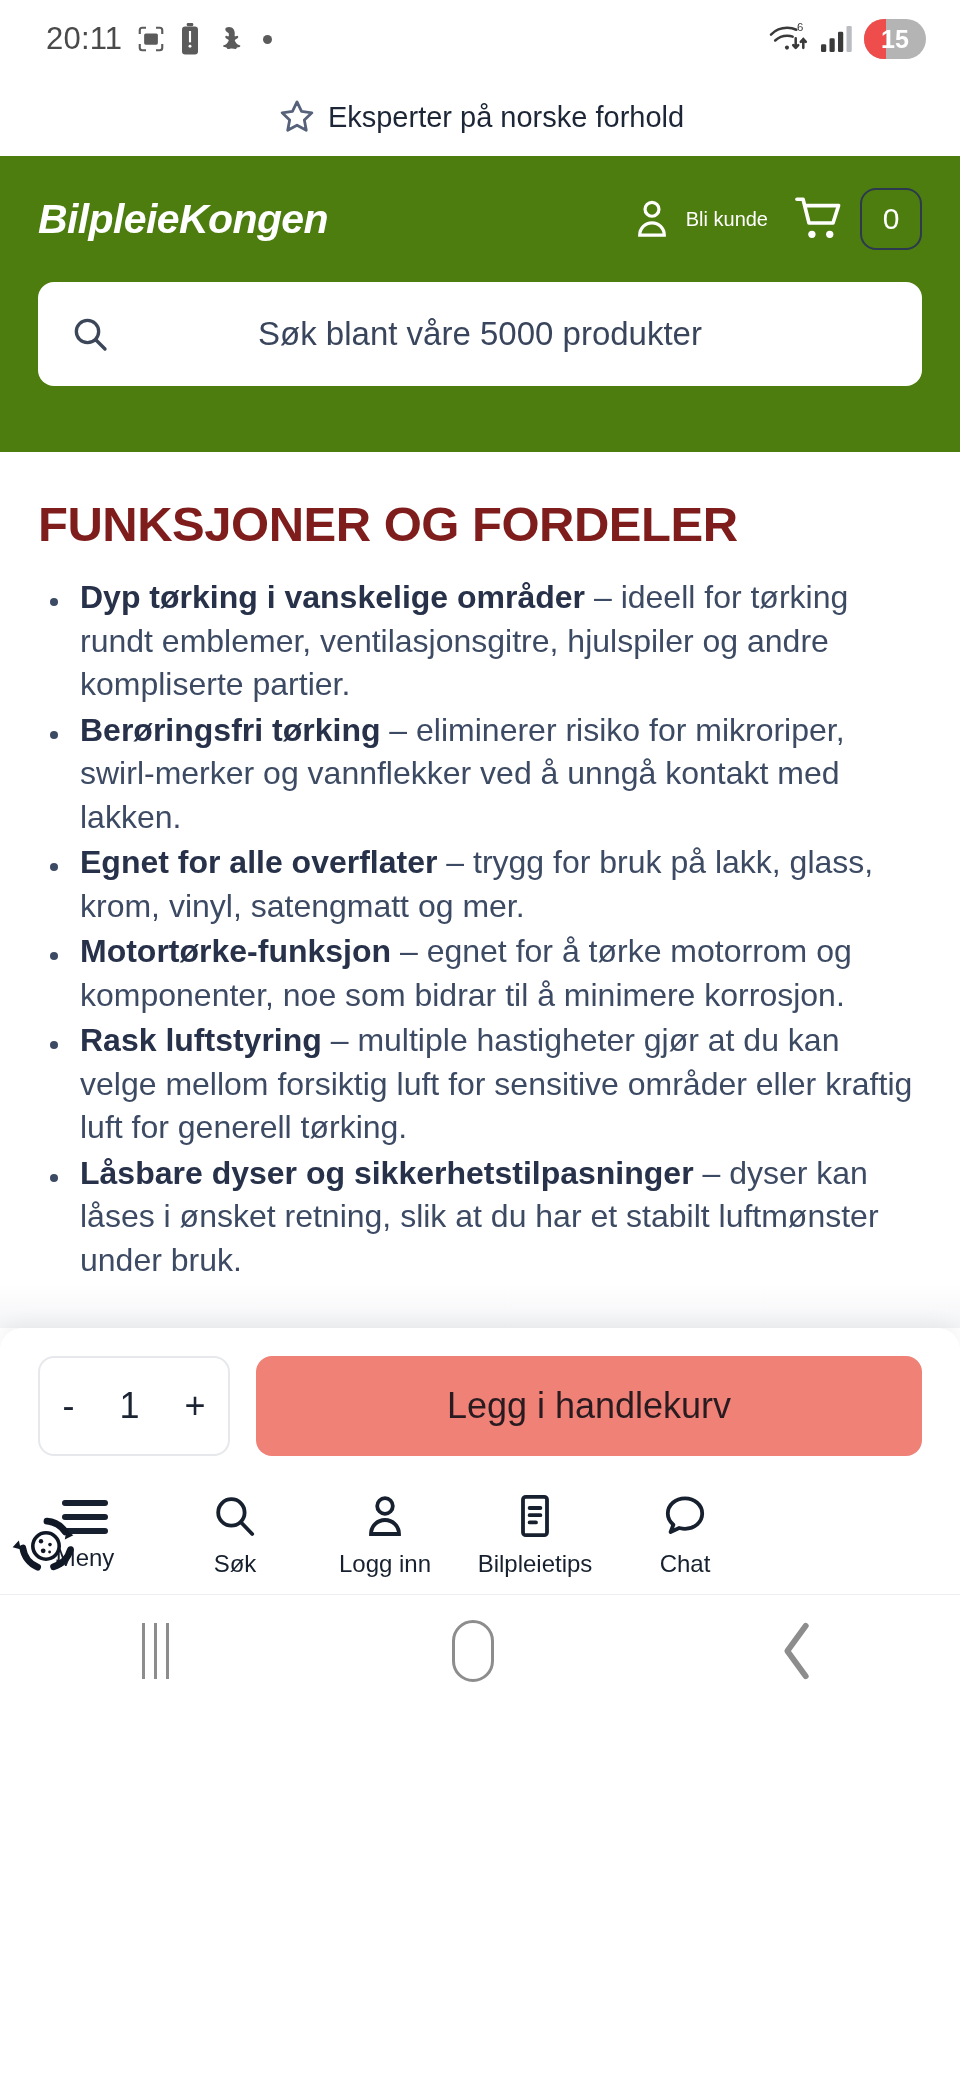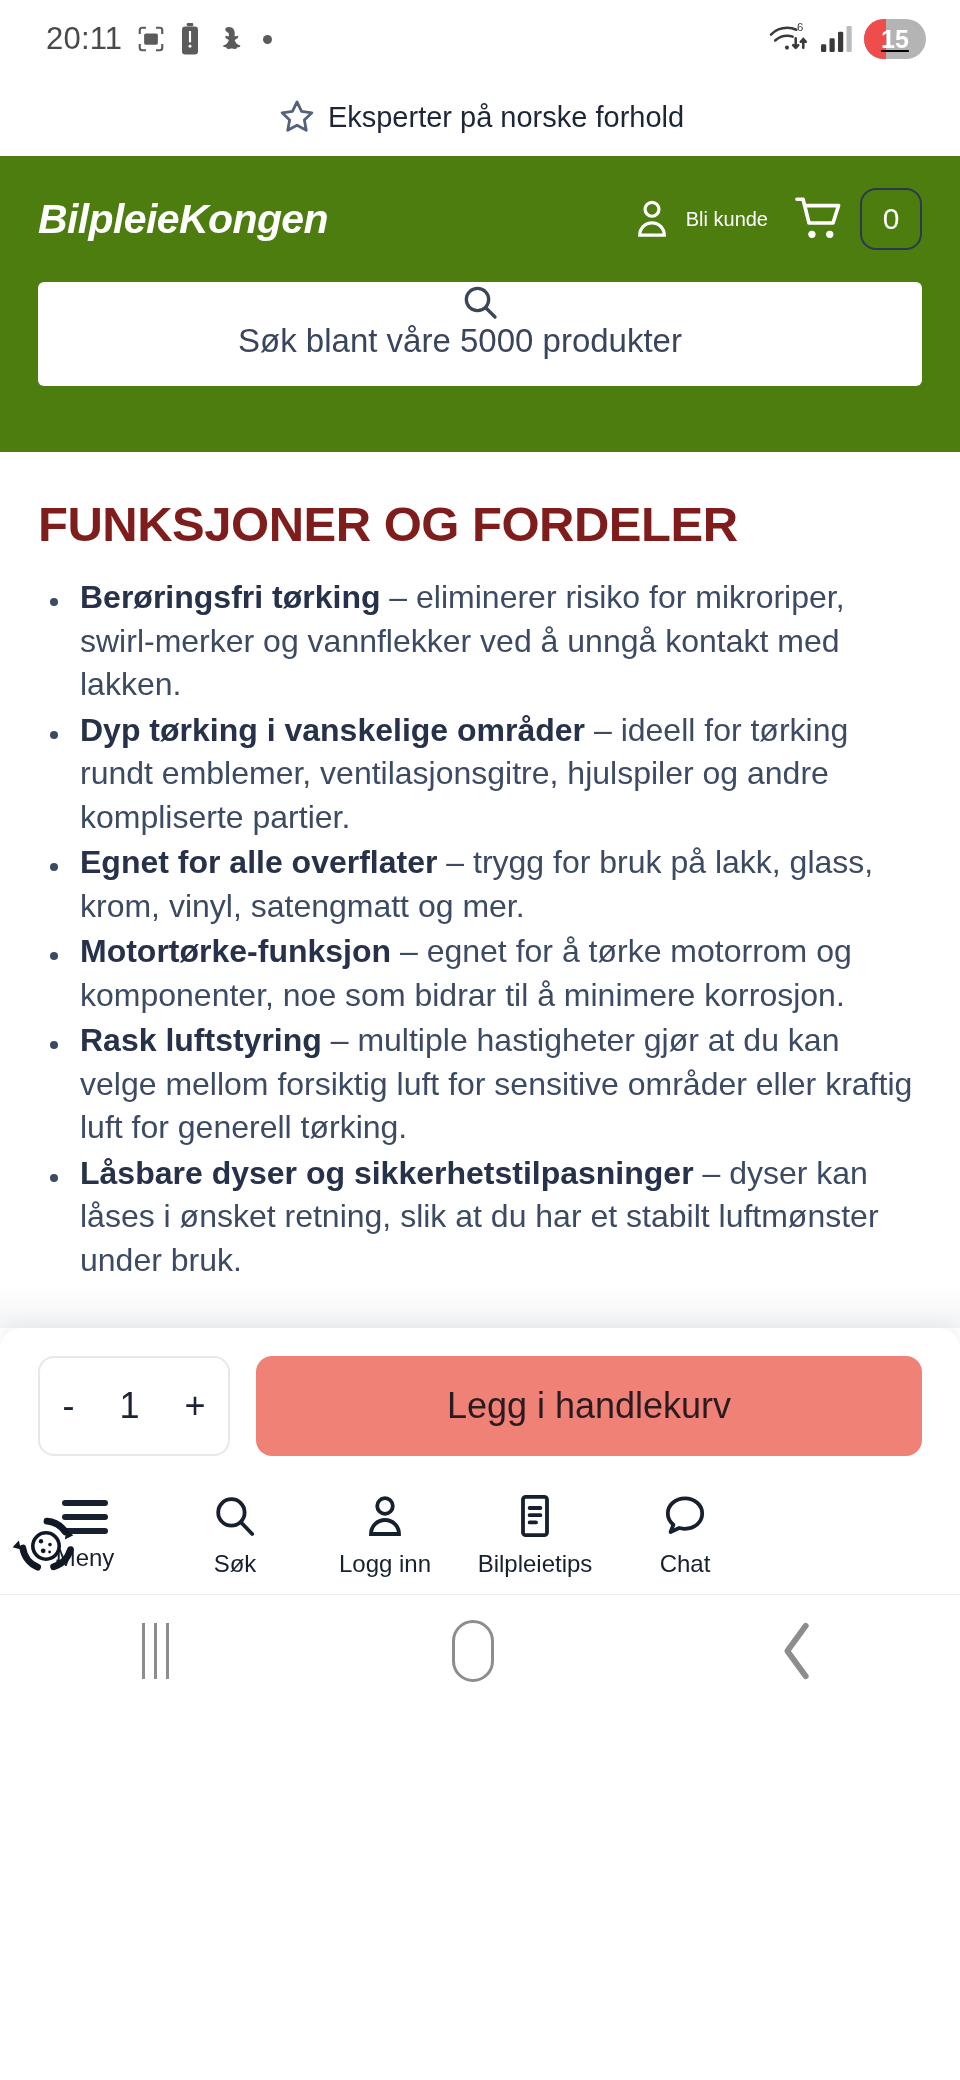--- a/index.html
+++ b/index.html
@@ -40,21 +40,20 @@
   .battery-pill {
     display: flex;
     align-items: center;
     background: #b4b4b4;
     border-radius: 22px;
     height: 40px;
     min-width: 62px;
     padding-right: 8px;
     position: relative;
     overflow: hidden;
-    text-decoration: underline;
   }
   .battery-pill .redpart {
     position: absolute;
     left: 0; top: 0; bottom: 0;
     width: 22px;
     background: #ef4c4c;
   }
   .battery-pill .blevel {
     position: relative;
     z-index: 2;
@@ -132,27 +131,26 @@
     align-items: center;
     justify-content: center;
     color: #ffffff;
     font-size: 30px;
   }
   .search-wrap {
     padding: 0 0 0 0;
   }
   .search-box {
     background: #ffffff;
-    border-radius: 6px;
+    border-radius: 16px;
     height: 104px;
     display: flex;
     align-items: center;
     padding: 0 32px;
     gap: 0;
-    flex-direction: column;
   }
   .search-ph {
     flex: 1;
     text-align: center;
     color: #39455c;
     font-size: 33px;
     padding-right: 40px;
   }
 
   
@@ -399,22 +397,22 @@
         </svg>
       </span>
       <span class="search-ph">Søk blant våre 5000 produkter</span>
     </div>
   </div>
 </div>
 
 <div class="content">
   <div class="section-title">FUNKSJONER OG FORDELER</div>
   <ul class="features">
+    <li><b>Dyp tørking i vanskelige områder</b><span> – ideell for tørking rundt emblemer, ventilasjonsgitre, hjulspiler og andre kompliserte partier.</span></li>
     <li><b>Berøringsfri tørking</b><span> – eliminerer risiko for mikroriper, swirl-merker og vannflekker ved å unngå kontakt med lakken.</span></li>
-    <li><b>Dyp tørking i vanskelige områder</b><span> – ideell for tørking rundt emblemer, ventilasjonsgitre, hjulspiler og andre kompliserte partier.</span></li>
     <li><b>Egnet for alle overflater</b><span> – trygg for bruk på lakk, glass, krom, vinyl, satengmatt og mer.</span></li>
     <li><b>Motortørke-funksjon</b><span> – egnet for å tørke motorrom og komponenter, noe som bidrar til å minimere korrosjon.</span></li>
     <li><b>Rask luftstyring</b><span> – multiple hastigheter gjør at du kan velge mellom forsiktig luft for sensitive områder eller kraftig luft for generell tørking.</span></li>
     <li><b>Låsbare dyser og sikkerhetstilpasninger</b><span> – dyser kan låses i ønsket retning, slik at du har et stabilt luftmønster under bruk.</span></li>
   </ul>
 </div>
 
 <div class="buybar-shadow"></div>
 <div class="buybar">
   <div class="stepper">

